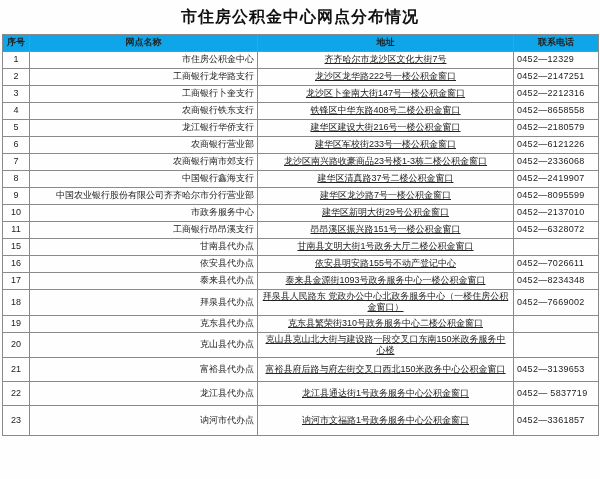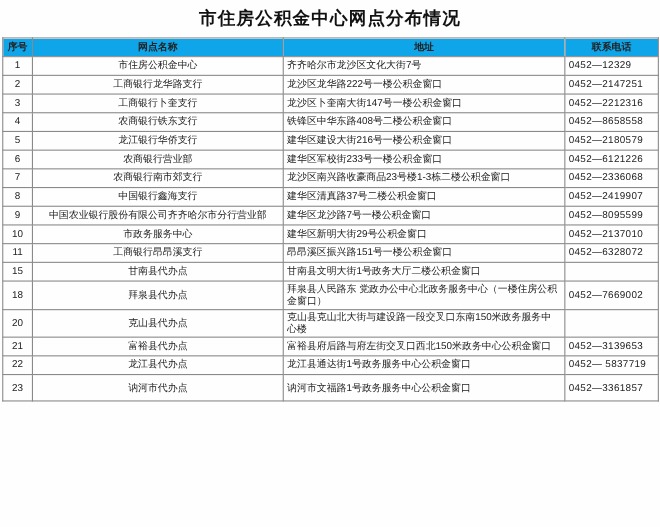--- a/index.html
+++ b/index.html
@@ -46,22 +46,22 @@
     font-weight: bold;
     text-align: center;
     height: 17px;
     background: #0ea5e9;
   }
   col.c-idx   { width: 27px; }
   col.c-name  { width: 228px; }
   col.c-addr  { width: 256px; }
   col.c-phone { width: 85px; }
   td.cell-index { text-align: center; }
-  td.cell-name  { text-align: center; }
-  td.cell-addr  { text-align: left; }
+  td.cell-name  { text-align: right; }
+  td.cell-addr  { text-align: center; text-decoration: underline; }
   td.cell-phone { letter-spacing: 0.3px; }
   tbody tr { height: 17px; }
   tbody tr:nth-child(17),
   tbody tr:nth-child(18),
   tbody tr:nth-child(19) { height: 24px; }
   tbody tr:nth-child(20) { height: 30px; margin-left: 19px; }
   tbody tr:nth-child(21) { height: 27px; margin-left: 25px; }
   tbody tr:nth-child(22),
   tbody tr:nth-child(23) { height: 16px; }
 </style>
@@ -153,24 +153,42 @@
           <td class="cell-addr">昂昂溪区振兴路151号一楼公积金窗口</td>
           <td class="cell-phone">0452—6328072</td>
         </tr>
         <tr>
           <td class="cell-index">15</td>
           <td class="cell-name">甘南县代办点</td>
           <td class="cell-addr">甘南县文明大街1号政务大厅二楼公积金窗口</td>
           <td class="cell-phone"></td>
         </tr>
         <tr>
+          <td class="cell-index">16</td>
+          <td class="cell-name">依安县代办点</td>
+          <td class="cell-addr">依安县明安路155号不动产登记中心</td>
+          <td class="cell-phone">0452—7026611</td>
+        </tr>
+        <tr>
+          <td class="cell-index">17</td>
+          <td class="cell-name">泰来县代办点</td>
+          <td class="cell-addr">泰来县金源街1093号政务服务中心一楼公积金窗口</td>
+          <td class="cell-phone">0452—8234348</td>
+        </tr>
+        <tr>
           <td class="cell-index">18</td>
           <td class="cell-name">拜泉县代办点</td>
           <td class="cell-addr">拜泉县人民路东 党政办公中心北政务服务中心（一楼住房公积金窗口）</td>
           <td class="cell-phone">0452—7669002</td>
+        </tr>
+        <tr>
+          <td class="cell-index">19</td>
+          <td class="cell-name">克东县代办点</td>
+          <td class="cell-addr">克东县繁荣街310号政务服务中心二楼公积金窗口</td>
+          <td class="cell-phone"></td>
         </tr>
         <tr>
           <td class="cell-index">20</td>
           <td class="cell-name">克山县代办点</td>
           <td class="cell-addr">克山县克山北大街与建设路一段交叉口东南150米政务服务中心楼</td>
           <td class="cell-phone"></td>
         </tr>
         <tr>
           <td class="cell-index">21</td>
           <td class="cell-name">富裕县代办点</td>

